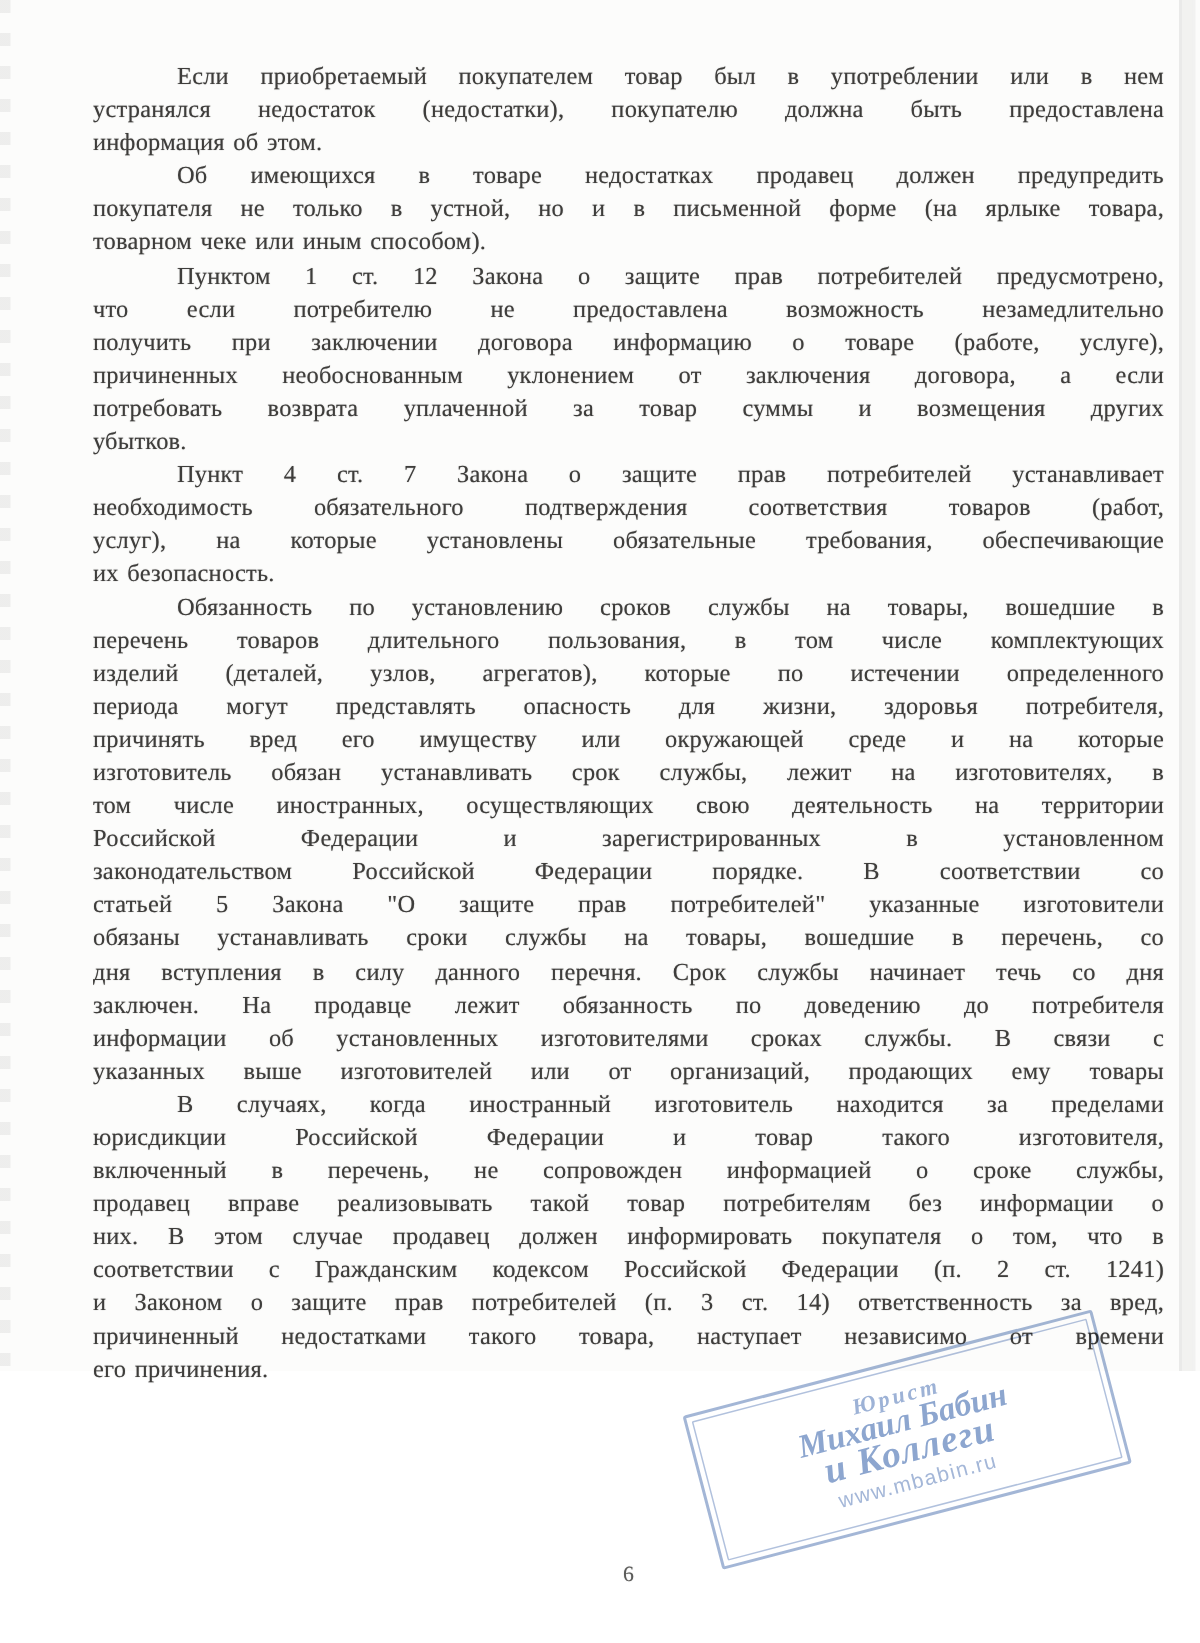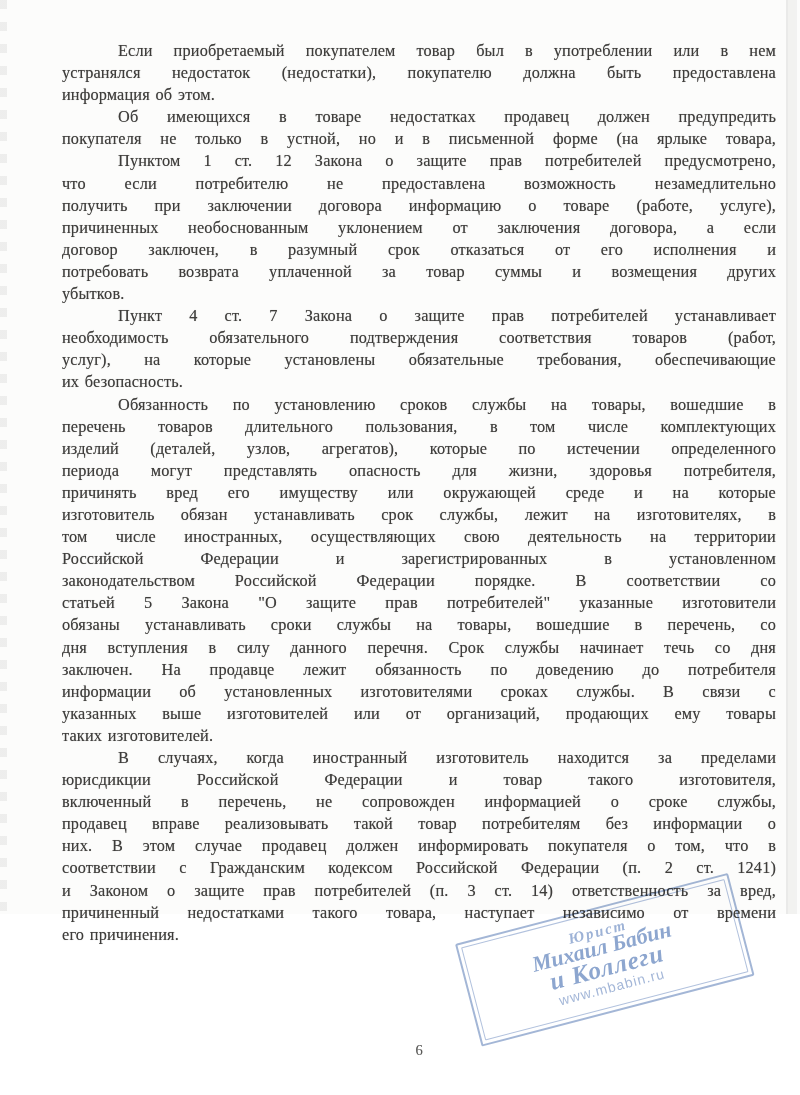--- a/index.html
+++ b/index.html
@@ -118,27 +118,27 @@
 
   <main class="text-block" id="text-block">
       <div class="para">
         <div class="line first">Если приобретаемый покупателем товар был в употреблении или в нем</div>
         <div class="line">устранялся недостаток (недостатки), покупателю должна быть предоставлена</div>
         <div class="line last">информация об этом.</div>
       </div>
       <div class="para">
         <div class="line first">Об имеющихся в товаре недостатках продавец должен предупредить</div>
         <div class="line">покупателя не только в устной, но и в письменной форме (на ярлыке товара,</div>
+        <div class="line last">товарном чеке или иным способом).</div>
       </div>
       <div class="para">
         <div class="line first">Пунктом 1 ст. 12 Закона о защите прав потребителей предусмотрено,</div>
         <div class="line">что если потребителю не предоставлена возможность незамедлительно</div>
         <div class="line">получить при заключении договора информацию о товаре (работе, услуге),</div>
         <div class="line">причиненных необоснованным уклонением от заключения договора, а если</div>
-        <div class="line">договор заключен, в разумный срок отказаться от его исполнения и</div>
         <div class="line">потребовать возврата уплаченной за товар суммы и возмещения других</div>
         <div class="line last">убытков.</div>
       </div>
       <div class="para">
         <div class="line first">Пункт 4 ст. 7 Закона о защите прав потребителей устанавливает</div>
         <div class="line">необходимость обязательного подтверждения соответствия товаров (работ,</div>
         <div class="line">услуг), на которые установлены обязательные требования, обеспечивающие</div>
         <div class="line last">их безопасность.</div>
       </div>
       <div class="para">
@@ -150,21 +150,20 @@
         <div class="line">изготовитель обязан устанавливать срок службы, лежит на изготовителях, в</div>
         <div class="line">том числе иностранных, осуществляющих свою деятельность на территории</div>
         <div class="line">Российской Федерации и зарегистрированных в установленном</div>
         <div class="line">законодательством Российской Федерации порядке. В соответствии со</div>
         <div class="line">статьей 5 Закона "О защите прав потребителей" указанные изготовители</div>
         <div class="line">обязаны устанавливать сроки службы на товары, вошедшие в перечень, со</div>
         <div class="line">дня вступления в силу данного перечня. Срок службы начинает течь со дня</div>
         <div class="line">заключен. На продавце лежит обязанность по доведению до потребителя</div>
         <div class="line">информации об установленных изготовителями сроках службы. В связи с</div>
         <div class="line">указанных выше изготовителей или от организаций, продающих ему товары</div>
-        <div class="line last">таких изготовителей.</div>
       </div>
       <div class="para">
         <div class="line first">В случаях, когда иностранный изготовитель находится за пределами</div>
         <div class="line">юрисдикции Российской Федерации и товар такого изготовителя,</div>
         <div class="line">включенный в перечень, не сопровожден информацией о сроке службы,</div>
         <div class="line">продавец вправе реализовывать такой товар потребителям без информации о</div>
         <div class="line">них. В этом случае продавец должен информировать покупателя о том, что в</div>
         <div class="line">соответствии с Гражданским кодексом Российской Федерации (п. 2 ст. 1241)</div>
         <div class="line">и Законом о защите прав потребителей (п. 3 ст. 14) ответственность за вред,</div>
         <div class="line">причиненный недостатками такого товара, наступает независимо от времени</div>

